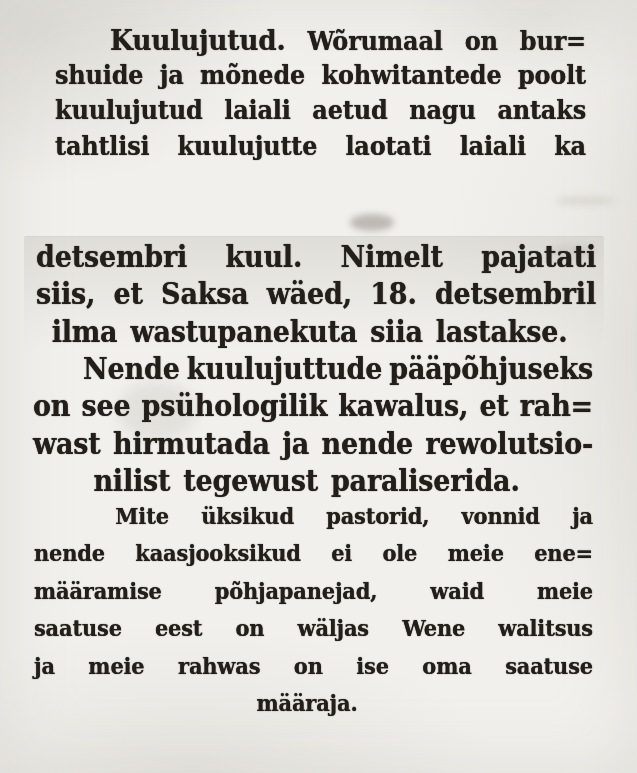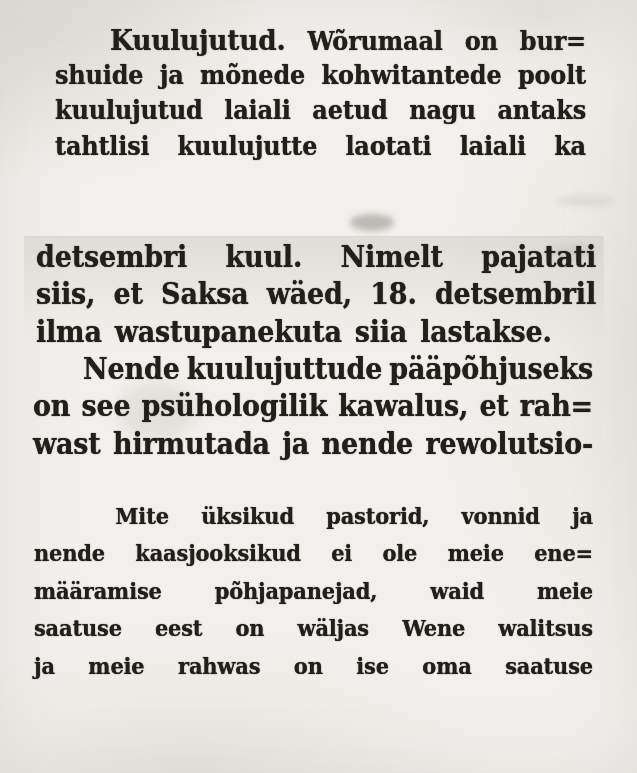--- a/index.html
+++ b/index.html
@@ -48,21 +48,21 @@
   .b2 { left: 28px; top: 242px; width: 560px; font-size: 27px; margin-left: 8px; --lh: 37.4px; }
   .b3 { left: 33px; top: 354px; width: 560px; font-size: 27px; --lh: 37.4px; }
   .b4 { left: 34px; top: 504px; width: 559px; font-size: 21px; --lh: 37.4px; }
 
   .line {
     display: flex;
     align-items: baseline;
     height: var(--lh);
   }
   .line.justify { justify-content: space-between; }
-  .line.plain   { justify-content: flex-start; }
+  .line.plain   { justify-content: center; }
   .line.plain .word { margin-right: 13px; }
   .indent { flex: 0 0 auto; }
   .word {
     white-space: nowrap;
     text-shadow: 0 0 0.7px rgba(30,27,22,0.85), 0 0 1.6px rgba(30,27,22,0.22);
     transform: scaleY(1.08);
     transform-origin: 50% 72%;
   }
   .word.lead { font-size: 1.1em; }
 </style>
@@ -143,20 +143,25 @@
         <span class="word">et</span>
         <span class="word">rah=</span>
       </div>
       <div class="line justify">
         <span class="word">wast</span>
         <span class="word">hirmutada</span>
         <span class="word">ja</span>
         <span class="word">nende</span>
         <span class="word">rewolutsio-</span>
       </div>
+      <div class="line plain">
+        <span class="word">nilist</span>
+        <span class="word">tegewust</span>
+        <span class="word">paraliserida.</span>
+      </div>
     </div>
   <div class="block b4">
       <div class="line justify">
         <span class="indent" style="width: 49px;"></span>
         <span class="word">Mite</span>
         <span class="word">üksikud</span>
         <span class="word">pastorid,</span>
         <span class="word">vonnid</span>
         <span class="word">ja</span>
       </div>
@@ -184,14 +189,17 @@
       </div>
       <div class="line justify">
         <span class="word">ja</span>
         <span class="word">meie</span>
         <span class="word">rahwas</span>
         <span class="word">on</span>
         <span class="word">ise</span>
         <span class="word">oma</span>
         <span class="word">saatuse</span>
       </div>
+      <div class="line plain">
+        <span class="word">määraja.</span>
+      </div>
     </div>
 </div>
 
 </body></html>

